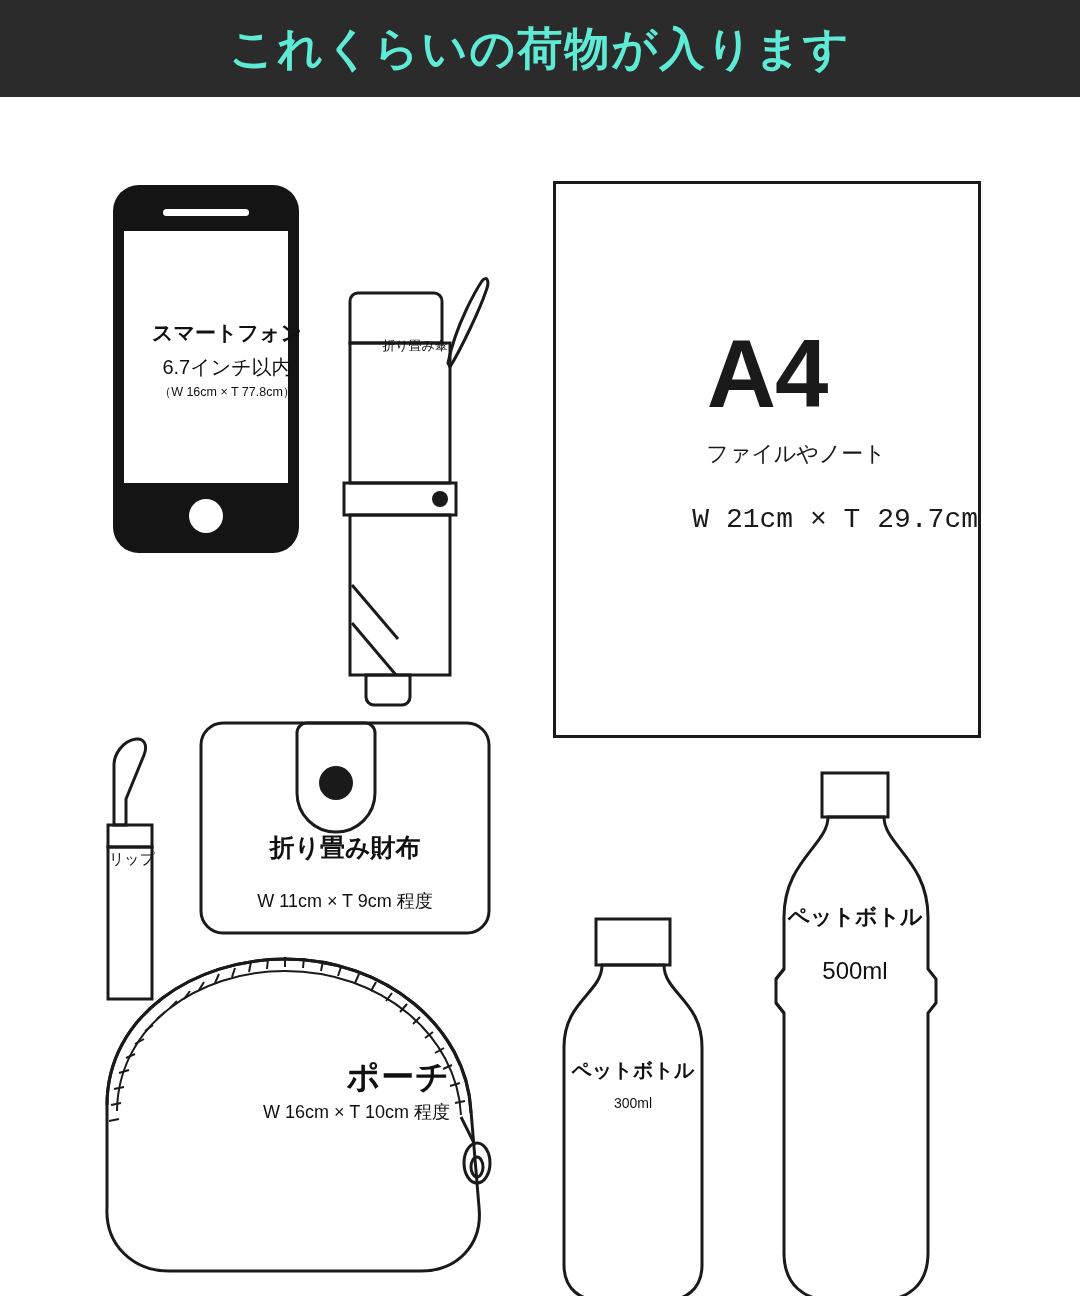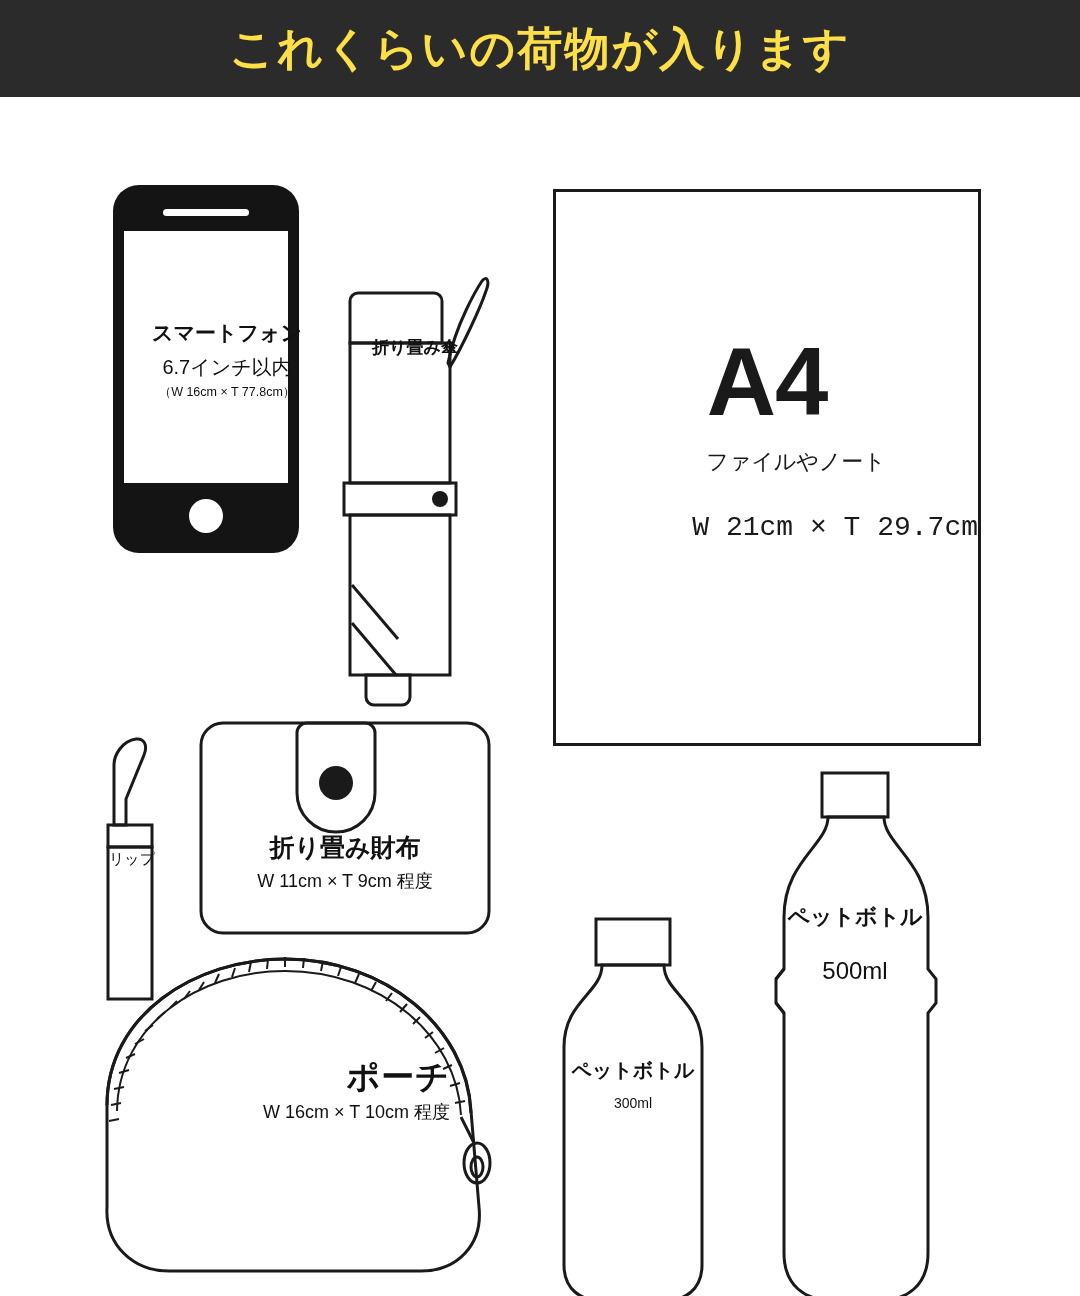--- a/index.html
+++ b/index.html
@@ -21,21 +21,21 @@
     position: absolute;
     left: 0; top: 0;
     width: 1080px;
     height: 97px;
     background: #2b2b2b;
     display: flex;
     align-items: center;
     justify-content: center;
   }
   .header-title {
-    color: #fde047;
+    color: #5eead4;
     font-size: 45px;
     font-weight: bold;
     letter-spacing: 2px;
     line-height: 1;
   }
 
   
   .canvas {
     position: absolute;
     left: 0; top: 97px;
@@ -86,27 +86,27 @@
   }
   .phone-label .l1 { font-size: 21px; font-weight: bold; }
   .phone-label .l2 { font-size: 20px; margin-top: 7px; }
   .phone-label .l3 { font-size: 12.5px; margin-top: 3px; }
 
   
   .umbrella { left: 330px; top: 80px; width: 170px; height: 500px; }
   .umbrella-label {
     left: 330px; top: 240px;
     width: 170px;
-    font-size: 17px;
-    font-weight: bold;
+    font-size: 13px;
+    font-weight: normal;
   }
 
   
   .a4 {
-    left: 553px; top: 92px;
+    left: 553px; top: 84px;
     width: 422px; height: 551px;
     border: 3px solid #1a1a1a;
     background: #ffffff;
   }
   .a4-title {
     position: absolute;
     left: 0; top: 142px;
     width: 422px;
     text-align: center;
     font-size: 96px;
@@ -140,21 +140,21 @@
   }
 
   
   .wallet { left: 185px; top: 608px; width: 320px; height: 320px; }
   .wallet-label {
     left: 195px; top: 718px;
     width: 300px;
   }
   .wallet-label .l1 { font-size: 25px; font-weight: bold; margin-top: 16px; }
   .wallet-label .l2 { font-size: 25px; font-weight: bold; margin-top: 2px; }
-  .wallet-label .l3 { font-size: 18px; margin-top: 4px; text-align: center; }
+  .wallet-label .l3 { font-size: 18px; margin-top: 24px; text-align: center; }
 
   
   .pouch { left: 85px; top: 848px; width: 430px; height: 340px; }
   .pouch-label {
     left: 120px; top: 958px;
     width: 330px;
     text-align: right;
   }
   .pouch-label .l1 { font-size: 33px; font-weight: bold; letter-spacing: 1px; }
   .pouch-label .l2 { font-size: 18px; }

